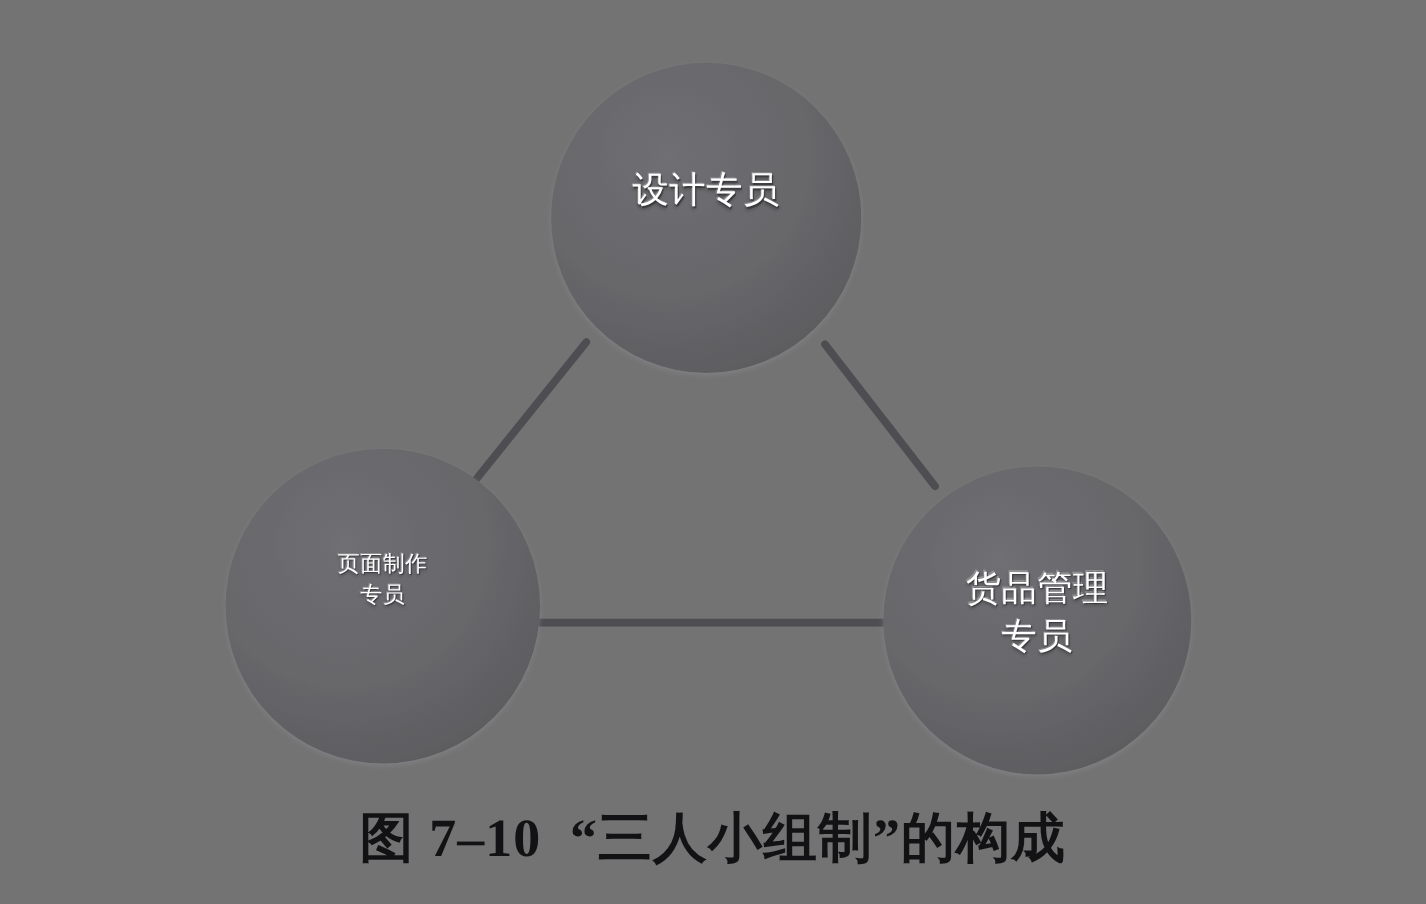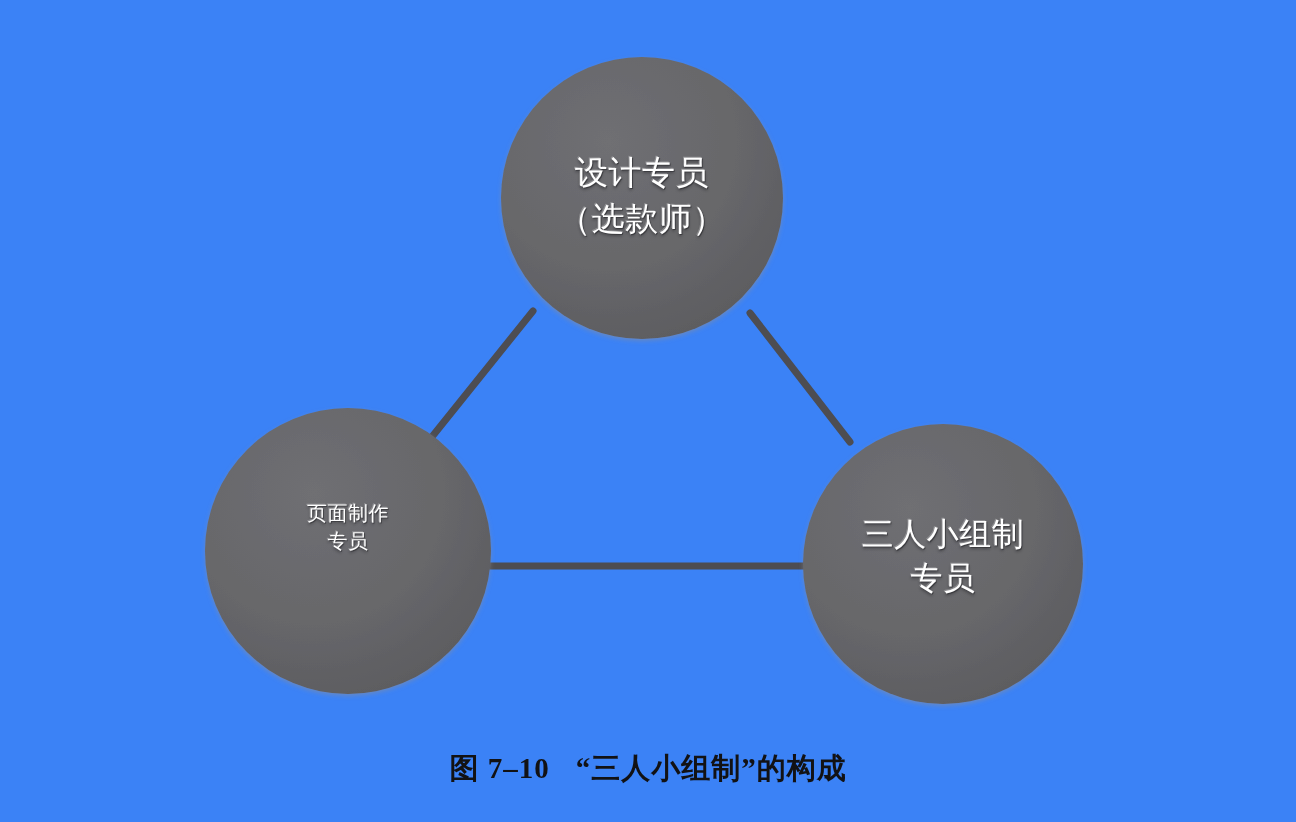--- a/index.html
+++ b/index.html
@@ -11,21 +11,21 @@
     width: 1296px;
     height: 822px;
     background: #fcfcfd;
     font-family: "Liberation Sans", "DejaVu Sans", sans-serif;
     overflow: hidden;
   }
   #figure-root {
     position: relative;
     width: 1296px;
     height: 822px;
-    background: #3b82f6;
+    background: #737373;
   }
   #diagram-svg {
     position: absolute;
     left: 0;
     top: 0;
     width: 1296px;
     height: 822px;
     display: block;
   }
   .node-label {
@@ -65,27 +65,26 @@
   .label-line {
     display: block;
   }
   #figure-caption {
     position: absolute;
     left: 0;
     top: 729px;
     width: 1296px;
     text-align: center;
     font-family: "Liberation Serif", "DejaVu Serif", serif;
-    font-size: 29px;
+    font-size: 49px;
     font-weight: 700;
     color: #121214;
     letter-spacing: 1px;
     white-space: nowrap;
     user-select: none;
-    margin-top: 20px;
   }
   #caption-number {
     font-family: "Liberation Serif", "DejaVu Serif", serif;
   }
   #caption-gap {
     display: inline-block;
     width: 26px;
   }
 </style>
 </head>
@@ -113,30 +112,29 @@
 
     <g>
       <circle cx="642" cy="198" r="141" fill="url(#nodeGrad)" filter="url(#softShadow)"></circle>
       <circle cx="348" cy="551" r="143" fill="url(#nodeGrad)" filter="url(#softShadow)"></circle>
       <circle cx="943" cy="564" r="140" fill="url(#nodeGrad)" filter="url(#softShadow)"></circle>
     </g>
   </svg>
 
   <div class="node-label" id="label-design">
     <span class="label-line">设计专员</span>
-    <span class="label-line">（选款师）</span>
   </div>
 
   <div class="node-label" id="label-page">
     <span class="label-line">页面制作</span>
     <span class="label-line">专员</span>
   </div>
 
   <div class="node-label" id="label-goods">
-    <span class="label-line">三人小组制</span>
+    <span class="label-line">货品管理</span>
     <span class="label-line">专员</span>
   </div>
 
   <div id="figure-caption">
     <span id="caption-number">图 7–10</span><span id="caption-gap"></span><span id="caption-title">“三人小组制”的构成</span>
   </div>
 
 </div>
 
 </body></html>

